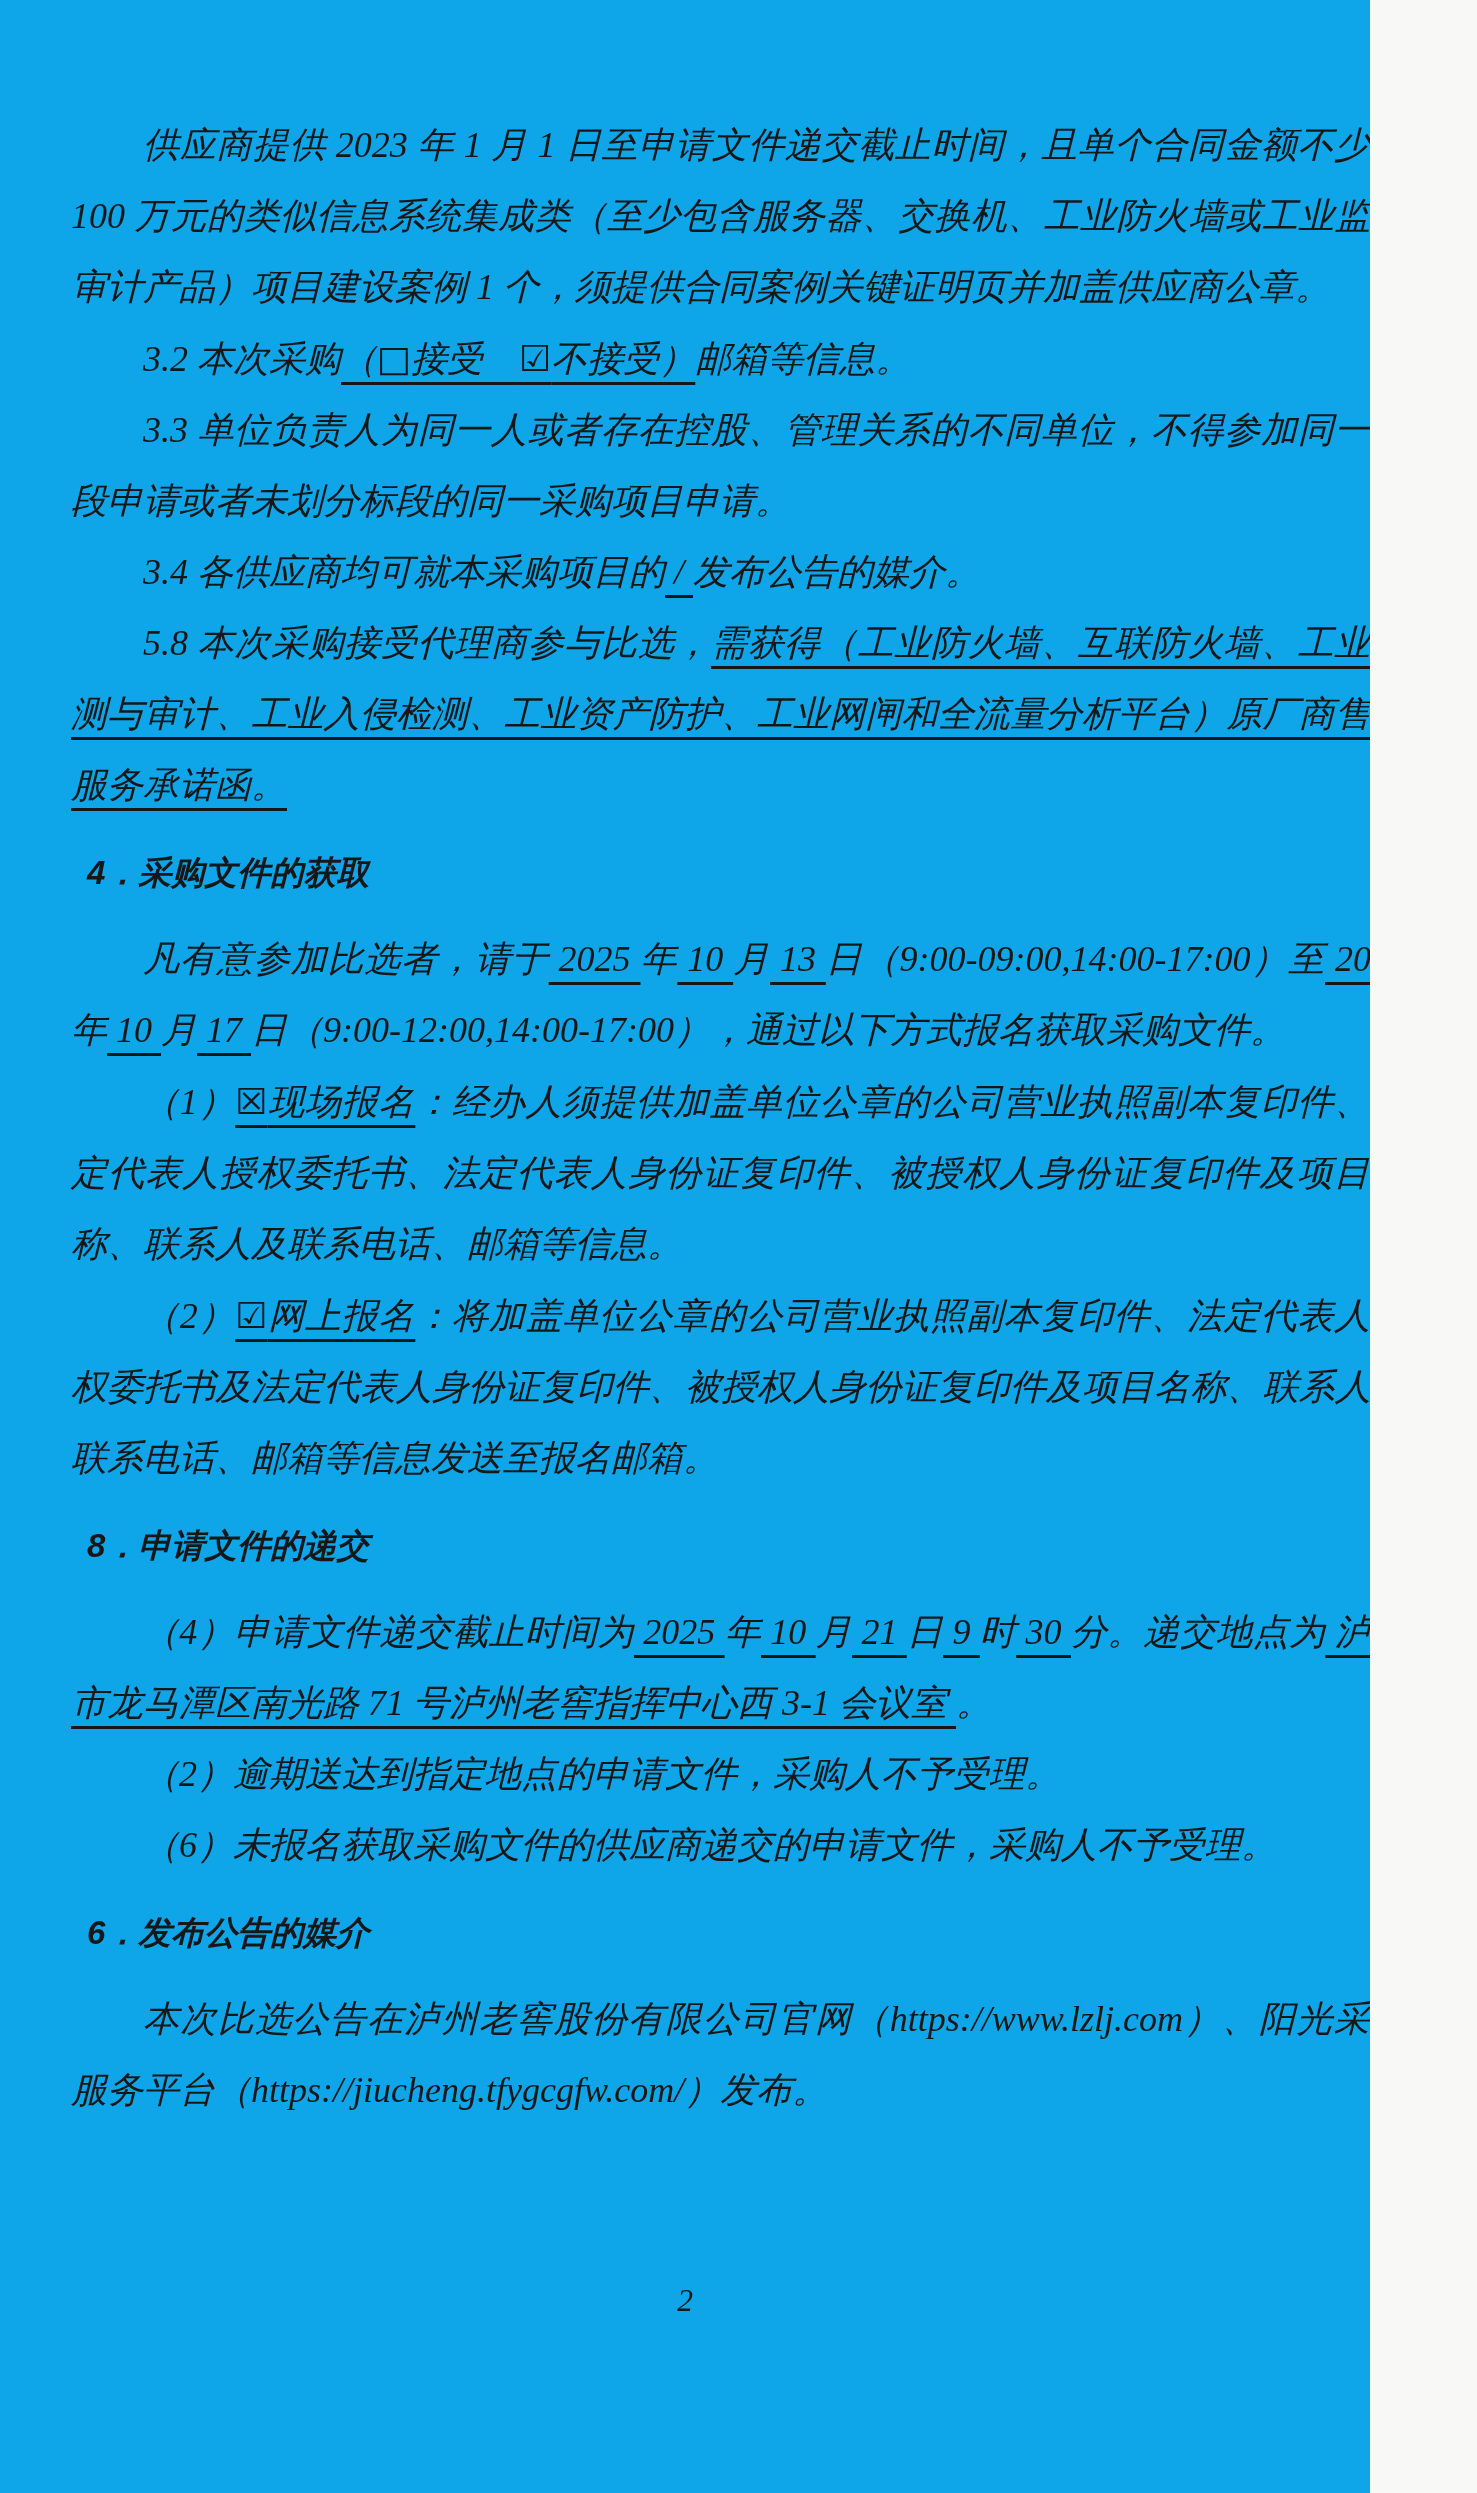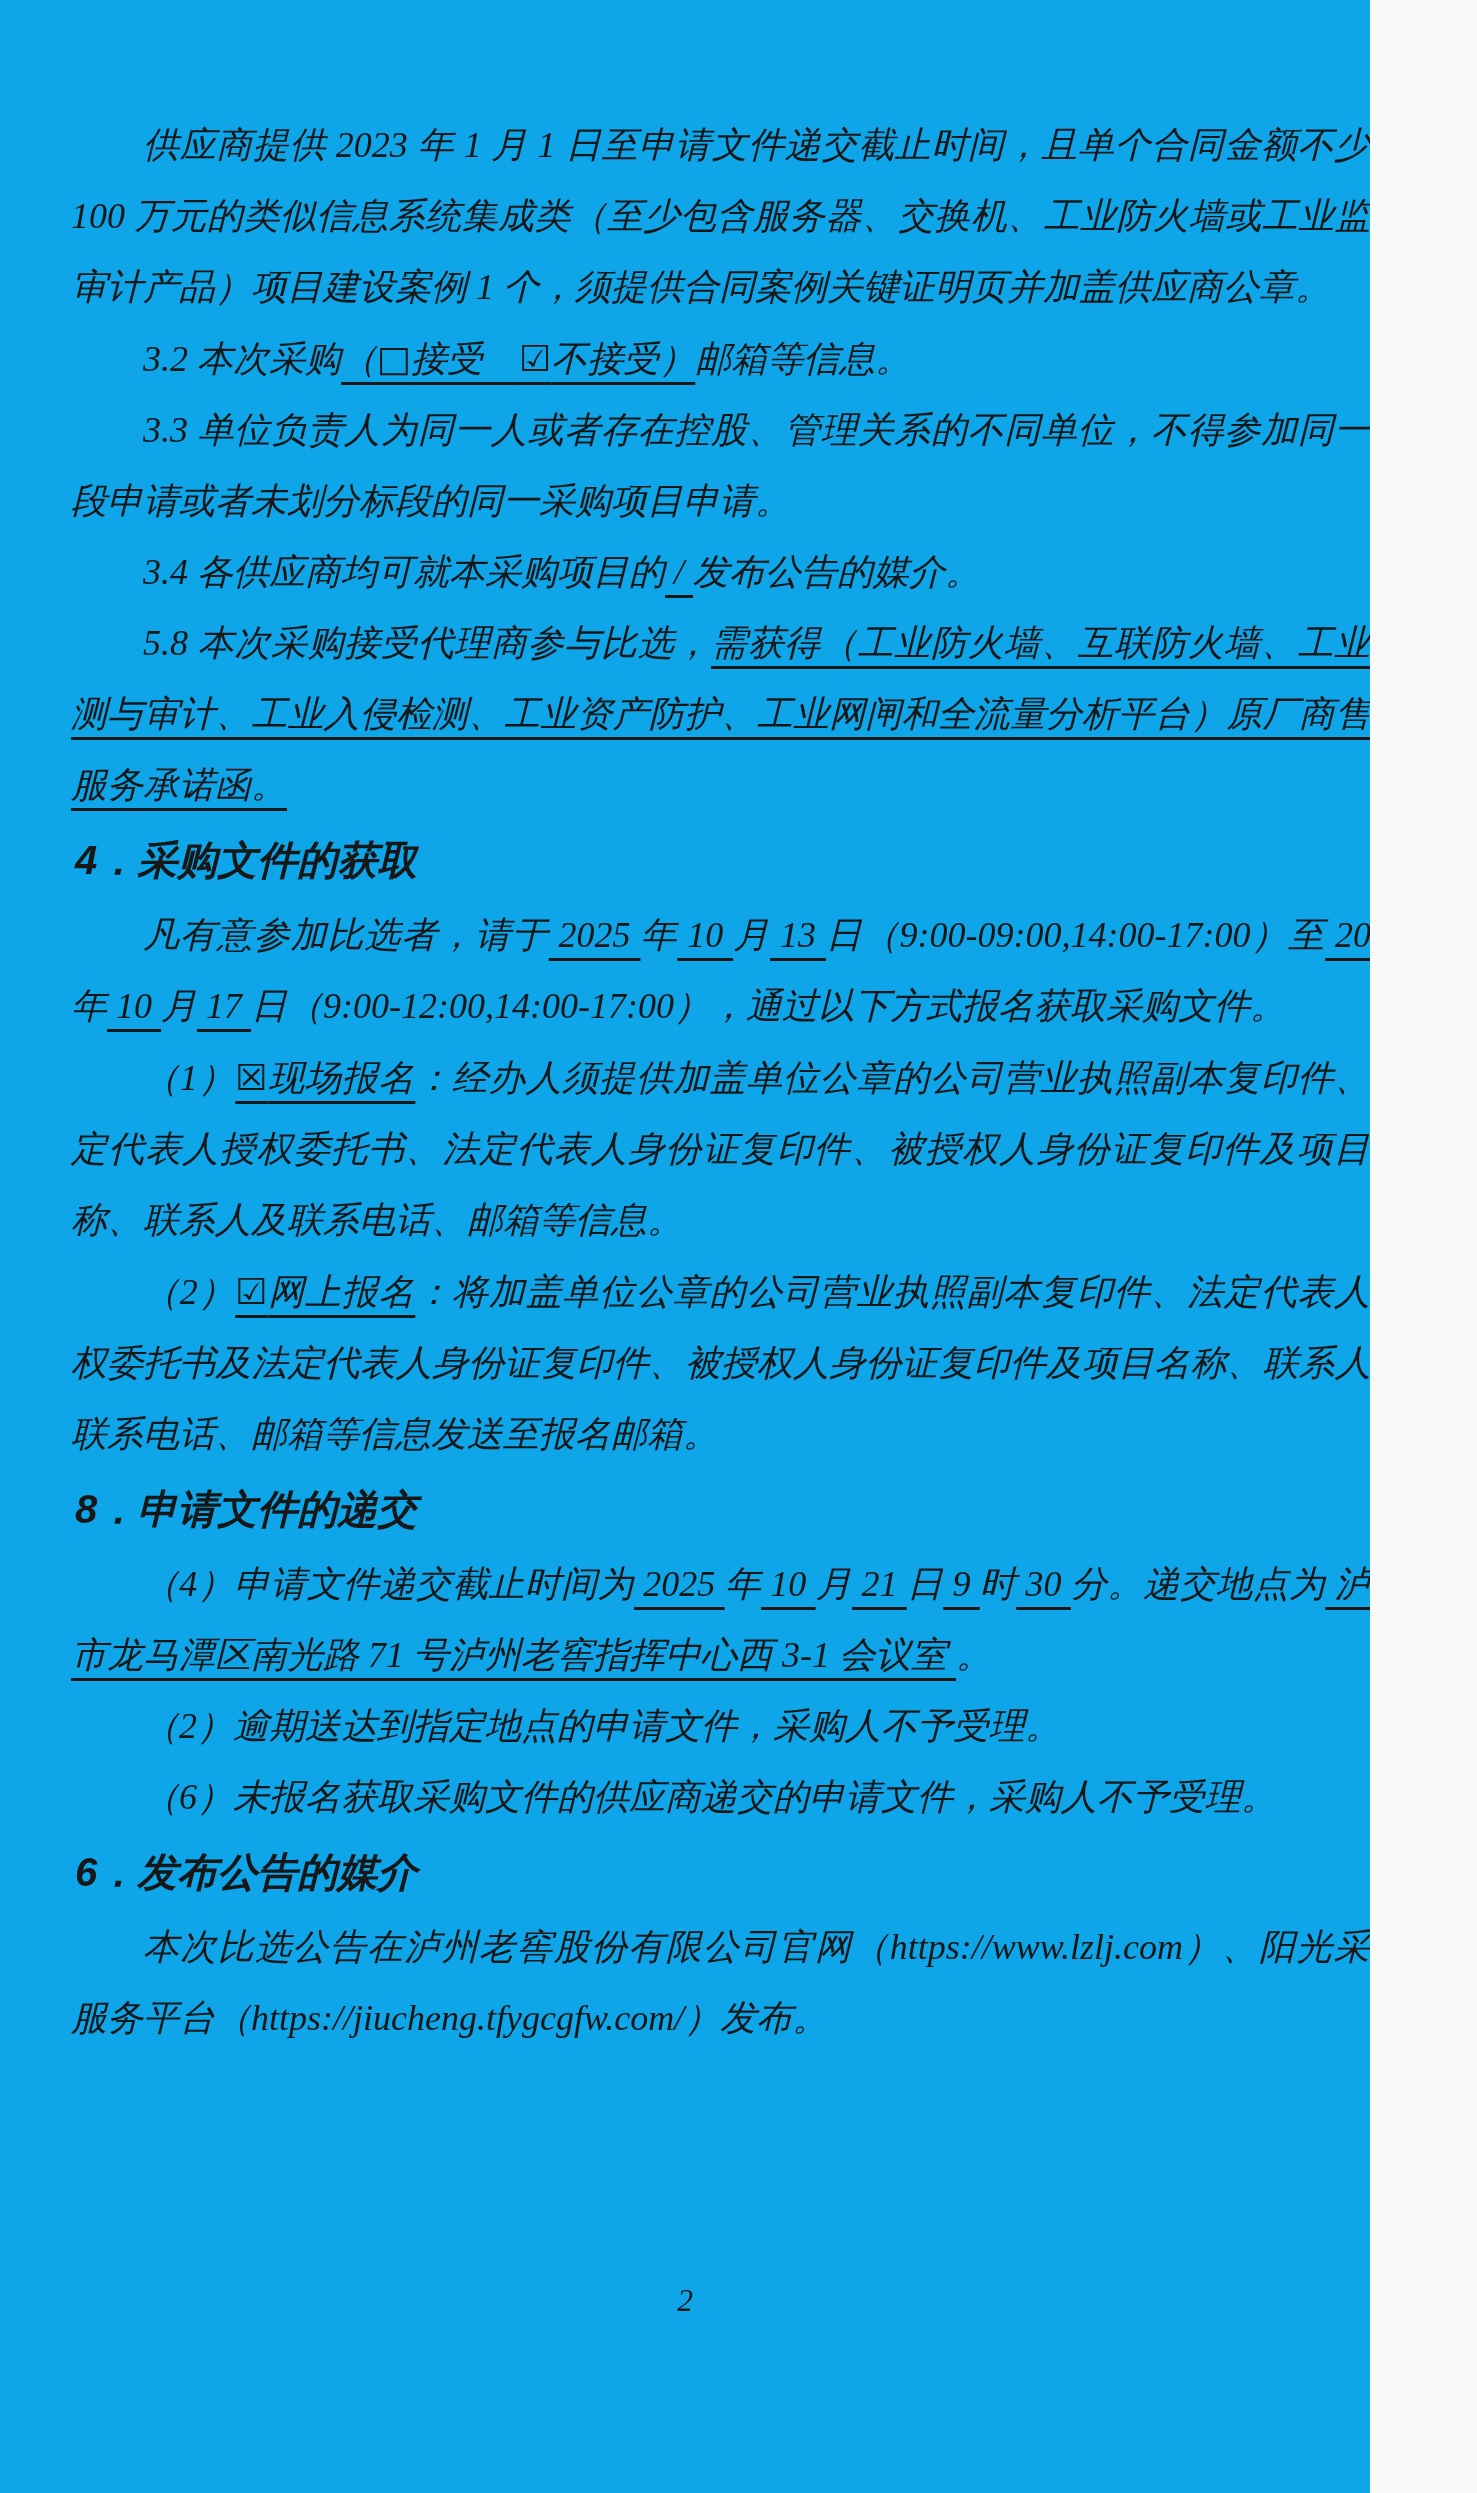--- a/index.html
+++ b/index.html
@@ -22,24 +22,24 @@
   }
   .para {
     font-size: 36px;
     line-height: 71px;
     text-align: justify;
     text-justify: inter-character;
     margin: 0;
   }
   .indent { text-indent: 2em; }
   .heading {
-    font-size: 40px;
+    font-size: 33px;
     line-height: 71px;
     font-weight: bold;
-    margin: 4px;
+    margin: 16px;
     font-family: "Liberation Sans", "DejaVu Sans", sans-serif;
   }
   .u {
     text-decoration: underline;
     text-decoration-thickness: 2.5px;
     text-underline-offset: 10.8px;
   }
   .cb {
     font-family: "DejaVu Sans", "Liberation Sans", sans-serif;
   }

